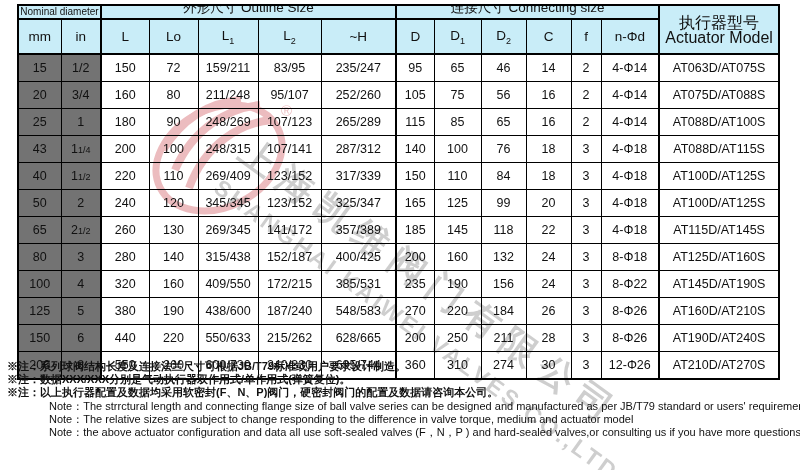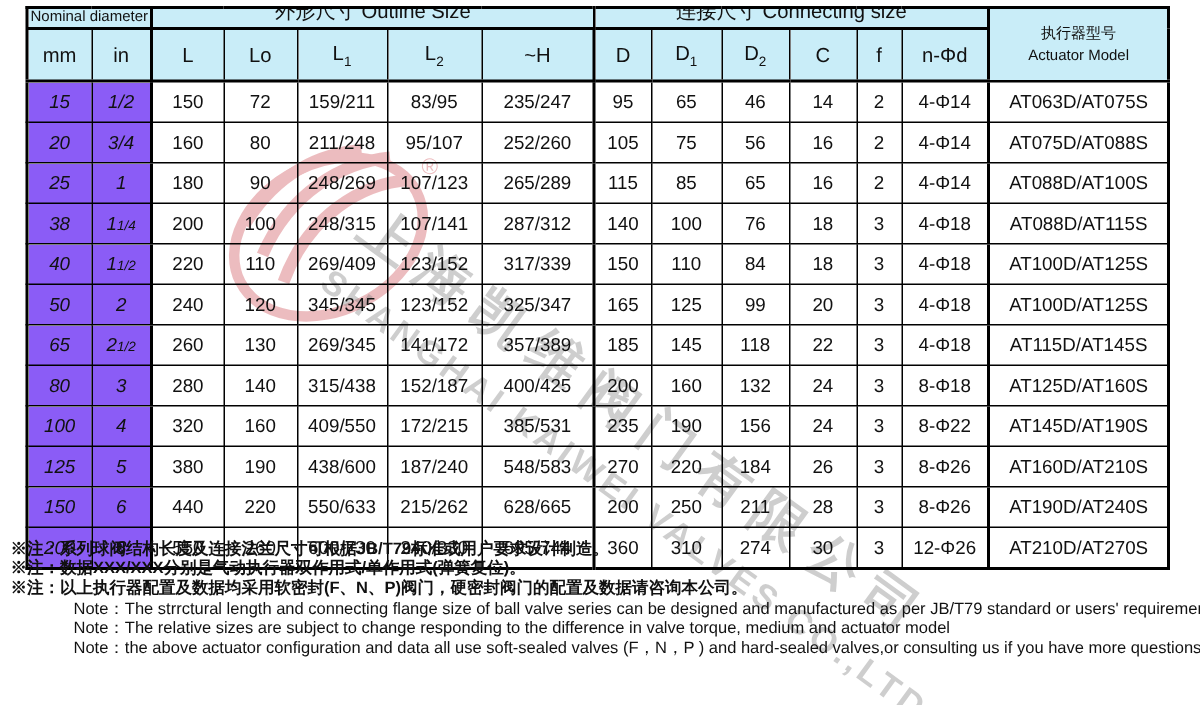--- a/index.html
+++ b/index.html
@@ -13,23 +13,23 @@
   .wm-en{font-size:23px;letter-spacing:3px;margin-top:8px;}
   
   table{position:absolute;left:17px;top:4px;z-index:2;width:761px;table-layout:fixed;
         border-collapse:collapse;border:2px solid #000;}
   th,td{border:1px solid #000;padding:0;text-align:center;vertical-align:middle;overflow:hidden;}
   thead th{background:#c9edf8;font-weight:normal;}
   tr.r1 th{height:12px;position:relative;border-bottom:2px solid #000;}
   tr.r1 .cut{position:absolute;left:0;top:-7px;width:100%;font-size:13.5px;white-space:nowrap;}
   tr.r1 .small-lbl{position:absolute;left:0;top:0;width:100%;font-size:10px;line-height:12px;}
   tr.r2 th{height:33px;font-size:13.5px;border-bottom:2px solid #000;text-align:center;}
-  th.actu{font-size:10px;line-height:15px;}
+  th.actu{font-size:16px;line-height:15px;}
   tbody td{height:26px;font-size:12.5px;background:transparent;}
-  td.blue{background:#8b5cf6;font-style:italic;}
+  td.blue{background:#737373;}
   .gsep{border-right:2px solid #000 !important;}
   sub.subn{font-size:9px;}
   span.frac{font-size:9px;}
   
   .notes{position:absolute;left:7px;top:360px;width:790px;z-index:2;}
   .note-zh{font-size:11px;line-height:13.2px;font-weight:bold;white-space:nowrap;}
   .note-en{font-size:11px;line-height:13.2px;font-weight:normal;white-space:nowrap;margin-left:42px;}
 </style>
 </head>
 <body>
@@ -143,21 +143,21 @@
           <td class="gsep">265/289</td>
           <td>115</td>
           <td>85</td>
           <td>65</td>
           <td>16</td>
           <td>2</td>
           <td class="gsep">4-Φ14</td>
           <td>AT088D/AT100S</td>
         </tr>
         <tr>
-          <td class="blue">38</td>
+          <td class="blue">43</td>
           <td class="blue gsep">1<span class="frac">1/4</span></td>
           <td>200</td>
           <td>100</td>
           <td>248/315</td>
           <td>107/141</td>
           <td class="gsep">287/312</td>
           <td>140</td>
           <td>100</td>
           <td>76</td>
           <td>18</td>

